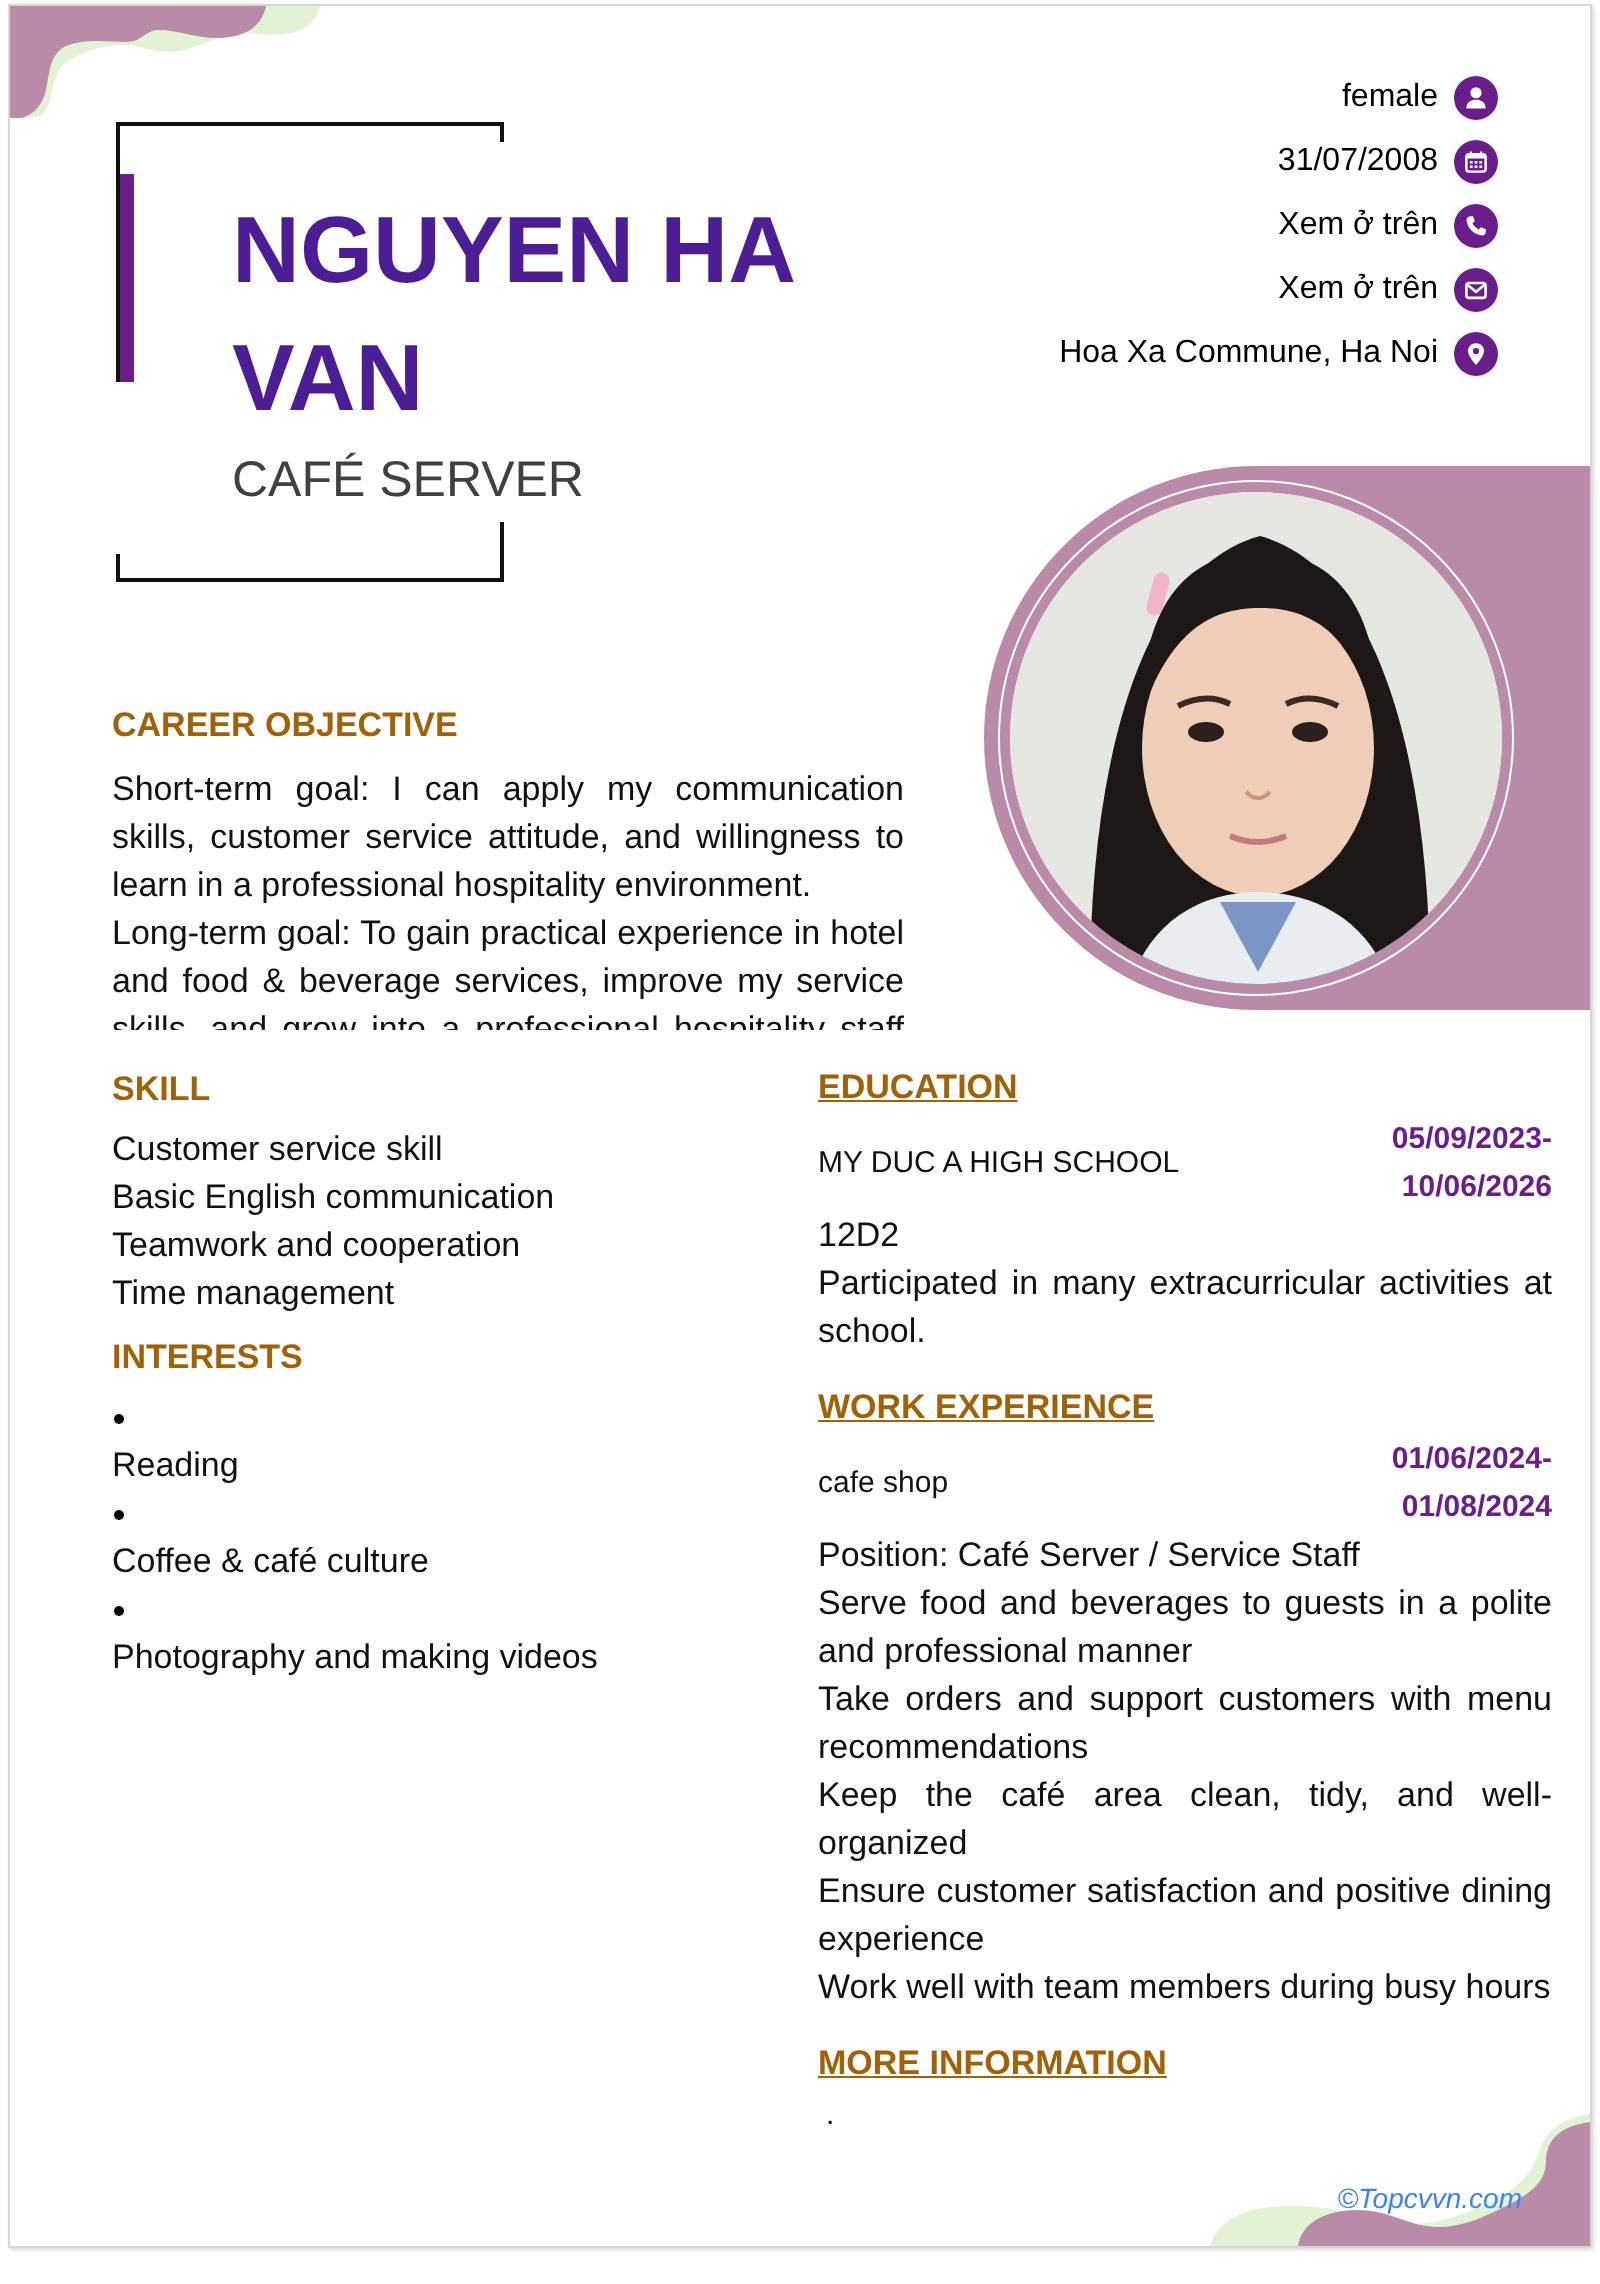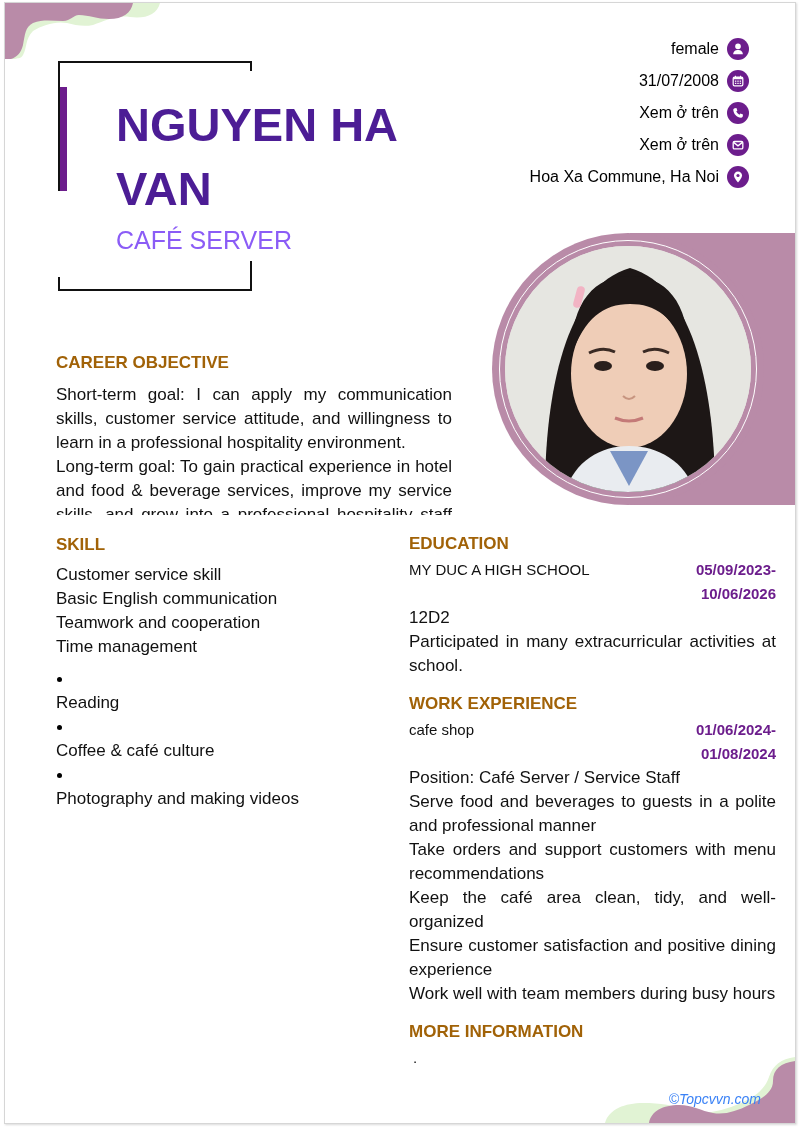--- a/index.html
+++ b/index.html
@@ -24,21 +24,21 @@
     .frame-accent { position: absolute; left: 2px; top: 26px; width: 7px; height: 104px; background: #6c1d8c; }
     .frame-bottom { position: absolute; left: 0; bottom: 0; width: 194px; height: 2px; background: #111; }
     .frame-bottom-left { position: absolute; left: 0; bottom: 0; width: 2px; height: 14px; background: #111; }
     .frame-bottom-right { position: absolute; right: 0; bottom: 0; width: 2px; height: 30px; background: #111; }
 
     .full-name {
       position: absolute; left: 111px; top: 90px; width: 330px;
       font-size: 47px; font-weight: bold; line-height: 64px; color: #4c1d95; letter-spacing: 0px;
     }
     .job-title {
-      position: absolute; left: 111px; top: 222px; font-size: 25px; color: #8b5cf6; line-height: 30px;
+      position: absolute; left: 111px; top: 222px; font-size: 25px; color: #404040; line-height: 30px;
     }
 
     
     .contact { position: absolute; right: 46px; top: 30px; width: 320px; }
     .contact-row { display: flex; justify-content: flex-end; align-items: center; height: 32px; }
     .contact-text { font-size: 16px; color: #000000; margin-right: 8px; }
     .contact-icon { width: 22px; height: 22px; border-radius: 50%; background: #6c1d8c; display: flex; align-items: center; justify-content: center; }
     .contact-icon svg { width: 14px; height: 14px; }
 
     
@@ -59,25 +59,25 @@
     .career-body p { text-align: justify; text-align-last: justify; }
     .career-body p.last-left { text-align-last: left; }
 
     .left-col { position: absolute; left: 51px; top: 530px; width: 330px; }
     .left-col .section-title { margin-bottom: 6px; }
     .skill-list { margin-bottom: 8px; }
     .bullet { height: 24px; position: relative; }
     .bullet::before { content: ""; position: absolute; left: 1px; top: 10px; width: 5px; height: 5px; border-radius: 50%; background: #000; }
 
     .right-col { position: absolute; left: 404px; top: 529px; width: 367px; }
-    .entry-head { display: flex; justify-content: space-between; align-items: flex-start; }
+    .entry-head { display: flex; justify-content: space-between; align-items: center; }
     .entry-date { font-size: 15px; font-weight: bold; color: #6c1d8c; text-align: right; line-height: 24px; width: 110px; }
     .entry-name { font-size: 15px; line-height: 24px; }
     .block { margin-bottom: 14px; }
-    .right-col .section-title { margin-bottom: 2px; }
+    .right-col .section-title { margin-bottom: 2px; text-decoration: underline; }
     .more-dot { font-size: 15px; line-height: 24px; padding-left: 4px; }
 
     .copyright { position: absolute; right: 34px; top: 1088px; font-size: 14px; color: #3b82f6; font-style: italic; }
   </style>
 </head>
 <body>
 
 <div class="page">
 
   <svg class="blob blob-tl" viewBox="0 0 160 60">
@@ -189,20 +189,21 @@
   </div>
 
   <div class="left-col">
     <div class="section-title">SKILL</div>
     <div class="skill-list">
       <div class="body-text">Customer service skill</div>
       <div class="body-text">Basic English communication</div>
       <div class="body-text">Teamwork and cooperation</div>
       <div class="body-text">Time management</div>
     </div>
+    <div class="section-title">INTERESTS</div>
     <div class="interest-list">
       <div class="bullet"></div>
       <div class="body-text">Reading</div>
       <div class="bullet"></div>
       <div class="body-text">Coffee &amp; café culture</div>
       <div class="bullet"></div>
       <div class="body-text">Photography and making videos</div>
     </div>
   </div>
 

